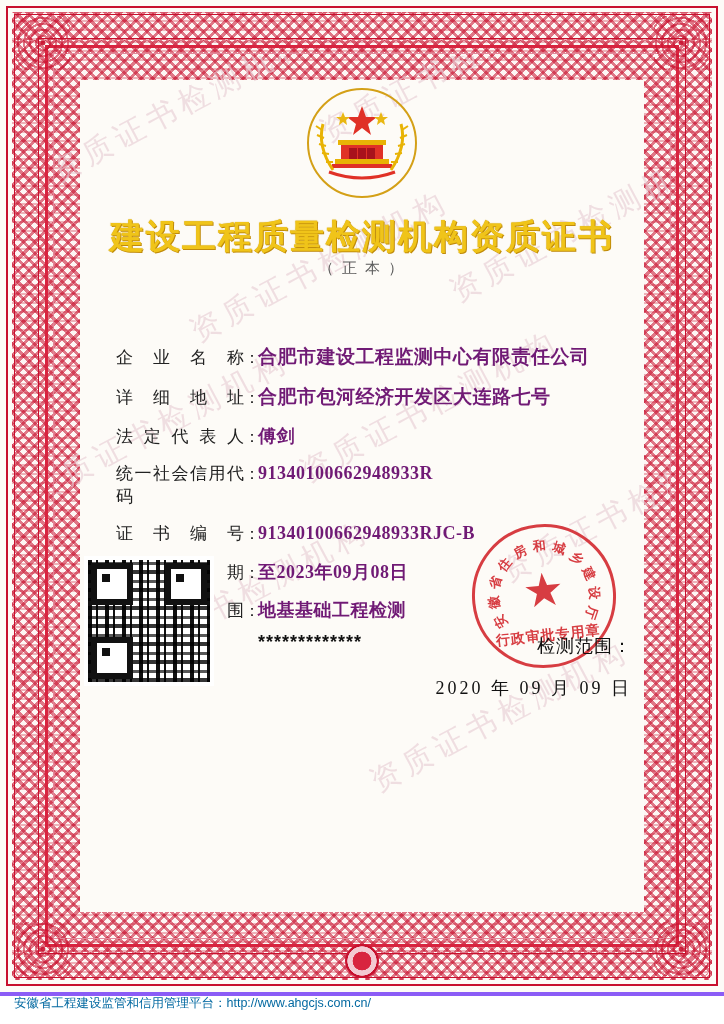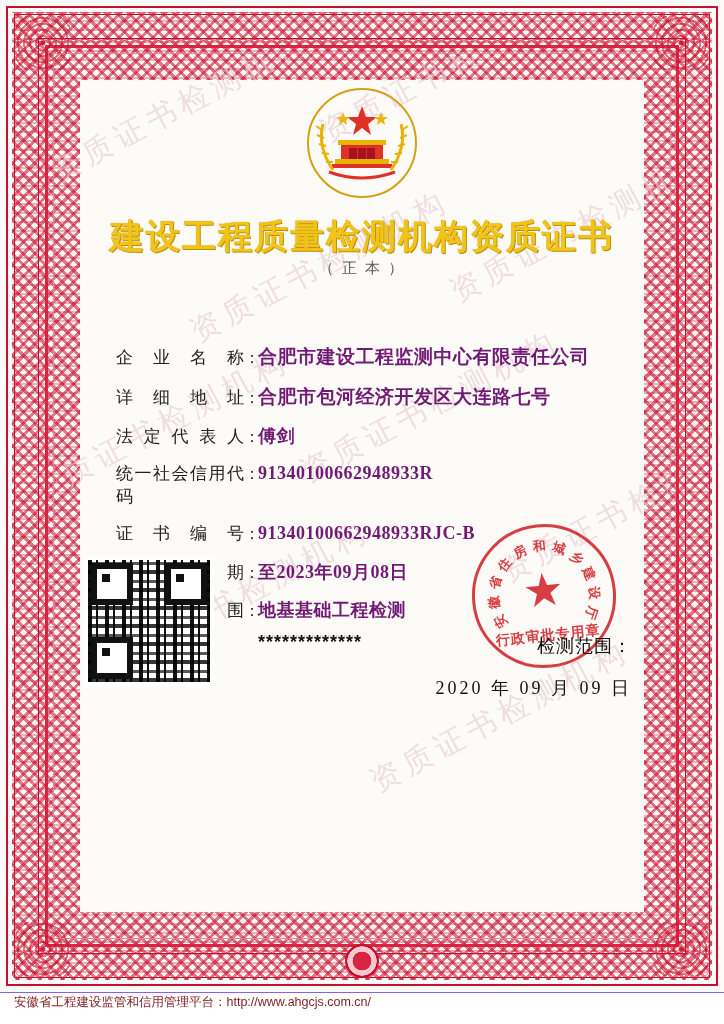--- a/index.html
+++ b/index.html
@@ -322,27 +322,27 @@
   }
 
   
   .page-footer {
     position: absolute;
     left: 0;
     top: 992px;
     width: 724px;
     height: 19px;
     background: #ffffff;
-    border-top: 1px solid #8b5cf6;
+    border-top: 4px solid #8b5cf6;
     display: flex;
     align-items: center;
     padding-left: 14px;
     box-sizing: border-box;
     font-size: 12.5px;
-    color: #7f1d1d;
+    color: #0369a1;
   }
 </style>
 </head>
 <body>
 
 <div class="certificate">
 
   <div class="border-outer"></div>
   <div class="border-band">
     <div class="border-band-inner-mask"></div>

